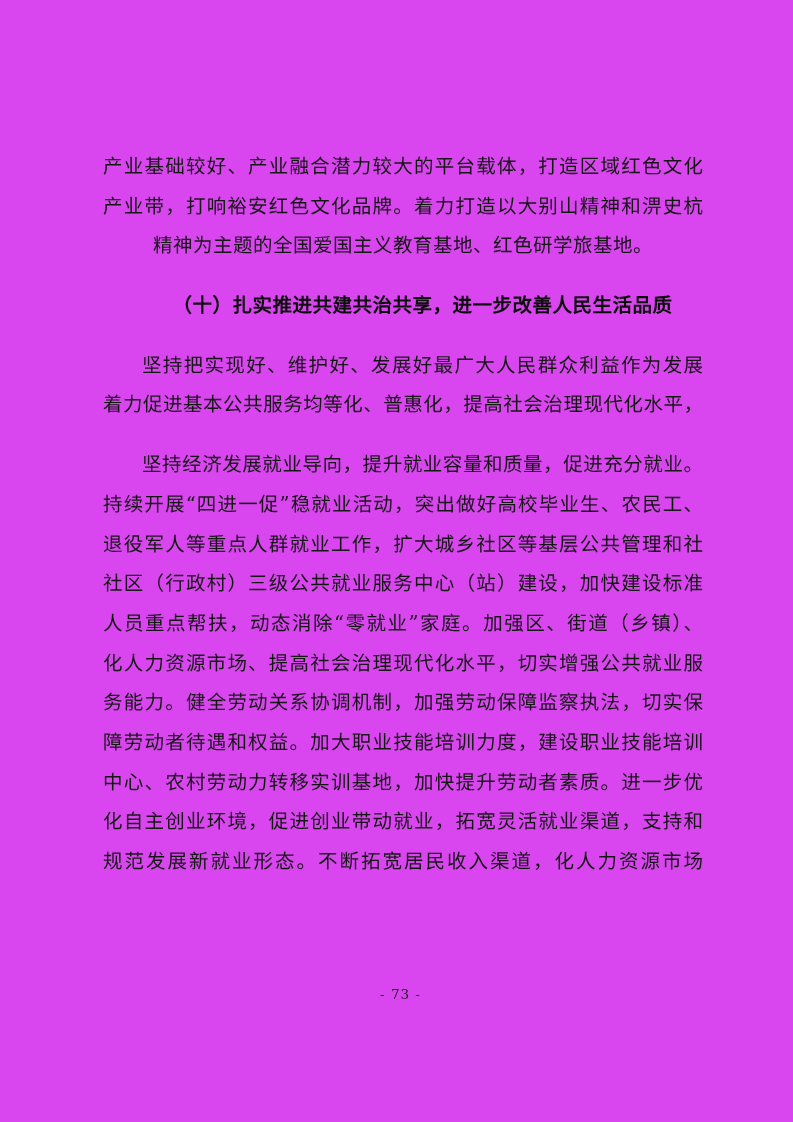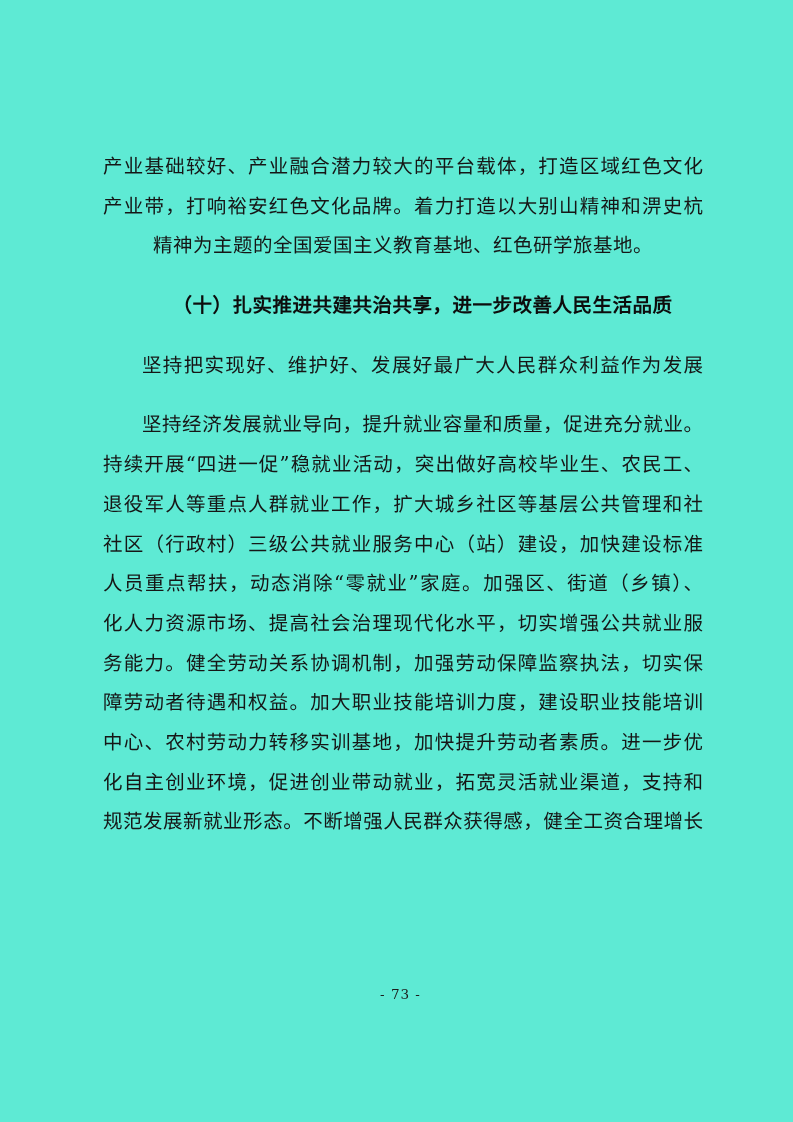--- a/index.html
+++ b/index.html
@@ -12,21 +12,21 @@
     background: #ffffff;
     position: relative;
     overflow: hidden;
     font-family: "DejaVu Serif", "Liberation Serif", serif;
   }
   .page {
     position: absolute;
     left: 0; top: 0;
     width: 793px;
     height: 1122px;
-    background: #5eead4;
+    background: #d946ef;
   }
   .content {
     position: absolute;
     left: 103px;
     top: 147px;
     width: 600px;
   }
   .line {
     height: 39.7px;
     line-height: 39.7px;
@@ -65,26 +65,27 @@
 </head>
 <body>
 
 <div class="page">
   <div class="content" id="doc-content">
       <div class="line body justify">产业基础较好、产业融合潜力较大的平台载体，打造区域红色文化</div>
       <div class="line body justify">产业带，打响裕安红色文化品牌。着力打造以大别山精神和淠史杭</div>
       <div class="line body">精神为主题的全国爱国主义教育基地、红色研学旅基地。</div>
       <div class="line heading1 indent">（十）扎实推进共建共治共享，进一步改善人民生活品质</div>
       <div class="line body indent justify">坚持把实现好、维护好、发展好最广大人民群众利益作为发展</div>
+      <div class="line body justify">着力促进基本公共服务均等化、普惠化，提高社会治理现代化水平，</div>
       <div class="line body indent justify">坚持经济发展就业导向，提升就业容量和质量，促进充分就业。</div>
       <div class="line body justify">持续开展“四进一促”稳就业活动，突出做好高校毕业生、农民工、</div>
       <div class="line body justify">退役军人等重点人群就业工作，扩大城乡社区等基层公共管理和社</div>
       <div class="line body justify">社区（行政村）三级公共就业服务中心（站）建设，加快建设标准</div>
       <div class="line body justify">人员重点帮扶，动态消除“零就业”家庭。加强区、街道（乡镇）、</div>
       <div class="line body justify">化人力资源市场、提高社会治理现代化水平，切实增强公共就业服</div>
       <div class="line body justify">务能力。健全劳动关系协调机制，加强劳动保障监察执法，切实保</div>
       <div class="line body justify">障劳动者待遇和权益。加大职业技能培训力度，建设职业技能培训</div>
       <div class="line body justify">中心、农村劳动力转移实训基地，加快提升劳动者素质。进一步优</div>
       <div class="line body justify">化自主创业环境，促进创业带动就业，拓宽灵活就业渠道，支持和</div>
-      <div class="line body justify">规范发展新就业形态。不断增强人民群众获得感，健全工资合理增长</div>
+      <div class="line body justify">规范发展新就业形态。不断拓宽居民收入渠道，化人力资源市场</div>
     </div>
   <div class="footer">- 73 -</div>
 </div>
 
 </body></html>

